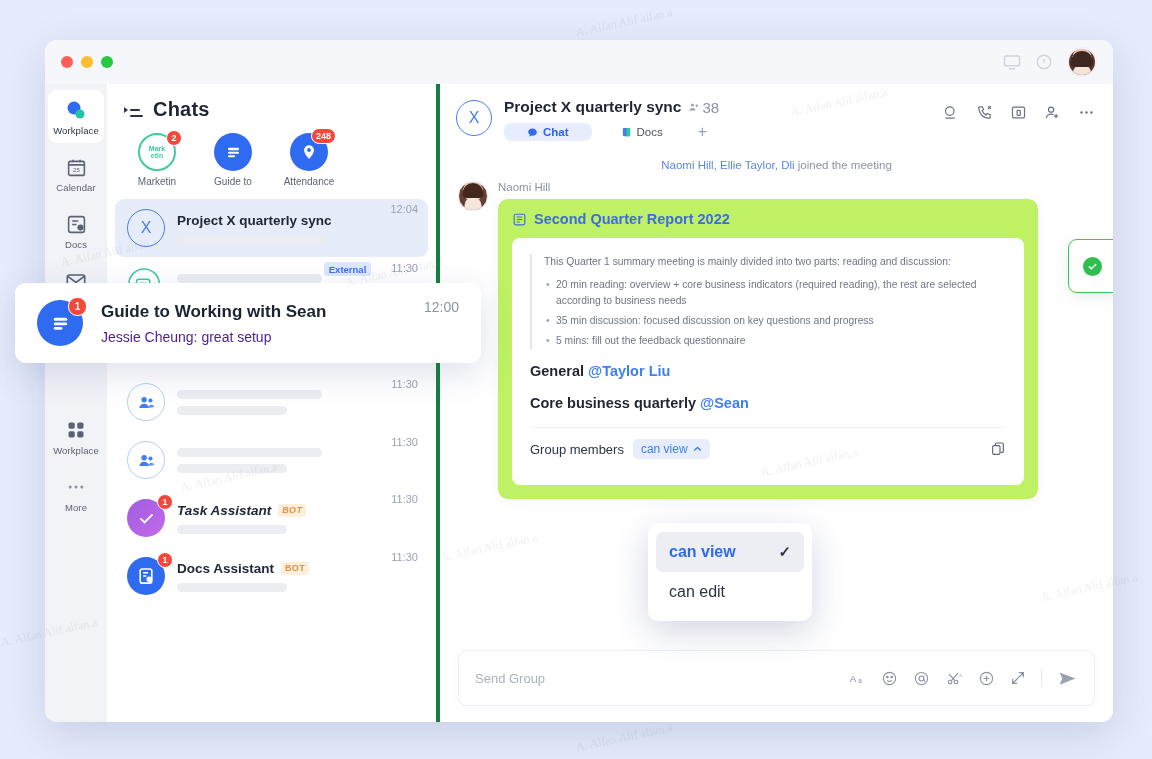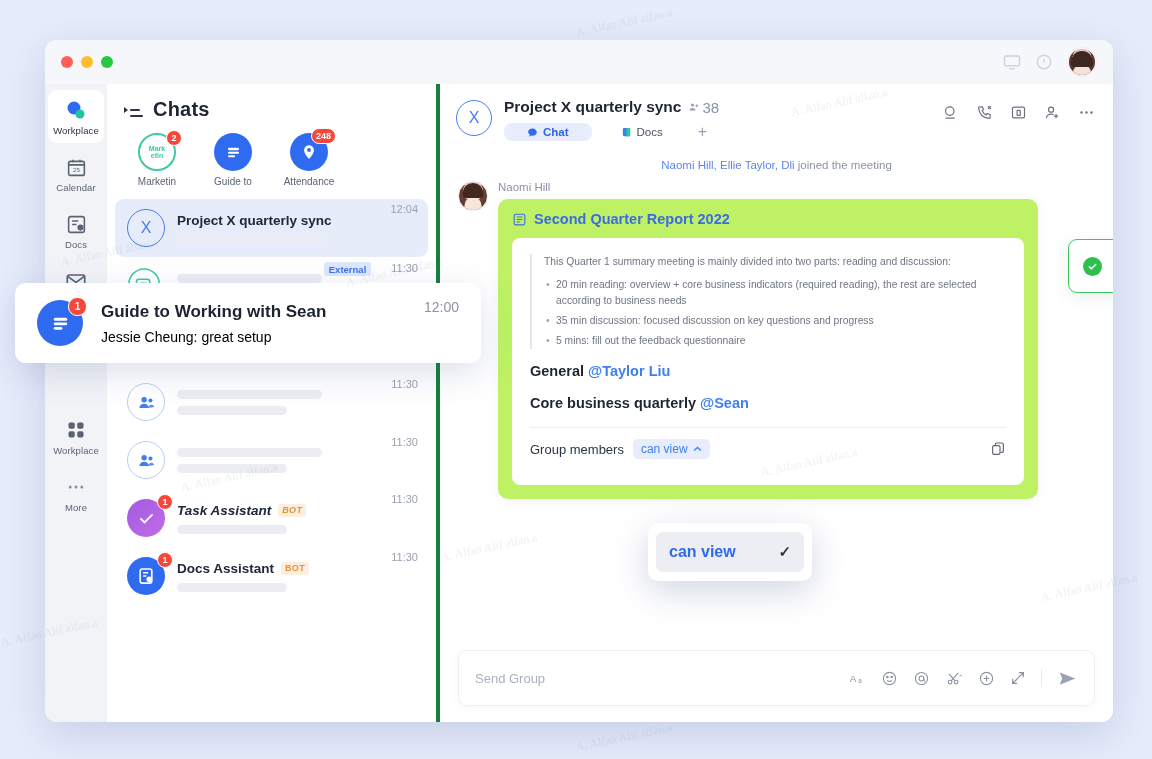--- a/index.html
+++ b/index.html
@@ -266,21 +266,21 @@
     box-shadow: 0 10px 34px rgba(60,80,140,0.17);
     display: flex; align-items: center; gap: 18px; padding: 0 22px;
     z-index: 50;
   }
   .notif-av {
     width: 46px; height: 46px; border-radius: 50%; background: #2f6bf0;
     position: relative; flex: none; display:flex;align-items:center;justify-content:center;
   }
   .notif-col { flex: 1; min-width: 0; }
   .notif-title { font-size: 17px; font-weight: 700; color: #1b2230; margin-bottom: 7px; }
-  .notif-sub { font-size: 14px; color: #000000; }
+  .notif-sub { font-size: 14px; color: #4c1d95; }
   .notif-time { font-size: 14px; color: #8c93a2; align-self: flex-start; margin-top: 16px; }
 </style>
 </head>
 <body>
 
 <div class="page-bg"></div>
 
 <div class="wm" style="left:60px;  top:245px;">A. Alfan Alif alfan.a</div>
 <div class="wm" style="left:180px; top:470px;">A. Alfan Alif alfan.a</div>
 <div class="wm" style="left:345px; top:265px;">A. Alfan Alif alfan.a</div>
@@ -707,20 +707,23 @@
 
     </div>
   </div>
 </div>
 
 <div class="dropdown">
   <div class="dd-item sel">
     <span>can view</span>
     <span class="dd-check">✓</span>
   </div>
+  <div class="dd-item">
+    <span>can edit</span>
+  </div>
 </div>
 
 <div class="notif">
   <div class="notif-av">
     <svg width="23" height="23" viewBox="0 0 24 24" fill="#fff">
         <rect x="5" y="6" width="14" height="3.2" rx="1.6"></rect>
         <rect x="5" y="11" width="14" height="2.8" rx="1.4"></rect>
         <rect x="5" y="15.6" width="9" height="2.8" rx="1.4"></rect>
       </svg>
     <span class="badge" style="top:-3px;right:-4px;width:19px;height:19px;font-size:10px;">1</span>

